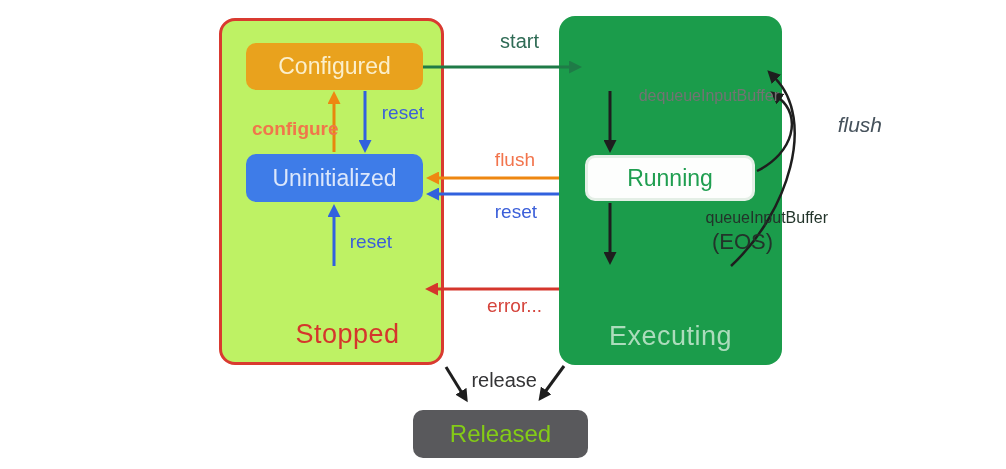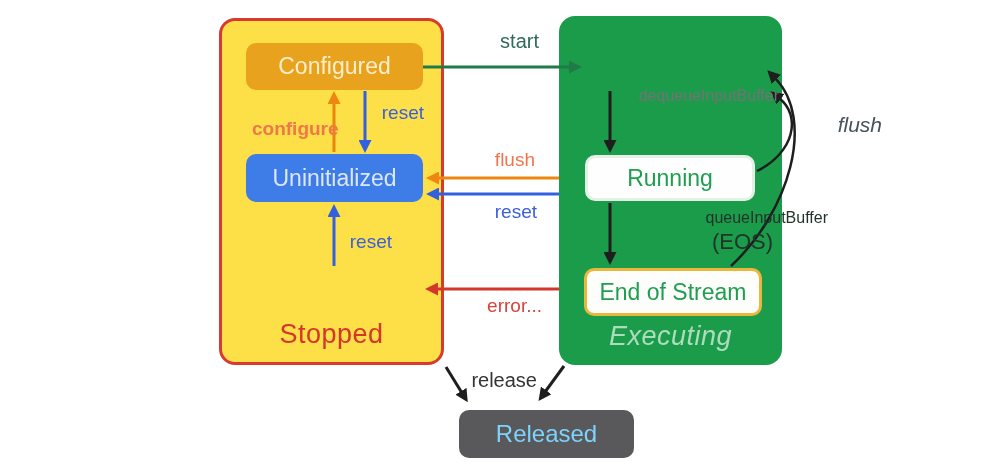--- a/index.html
+++ b/index.html
@@ -7,52 +7,52 @@
   .canvas {
     position:relative; width:1006px; height:469px;
     background:#ffffff; overflow:hidden;
     font-family:"Liberation Sans", sans-serif;
     font-weight:300;
   }
   
   .group { position:absolute; border-radius:16px; }
   .group-stopped {
     left:219px; top:18px; width:225px; height:347px;
-    background:#fde047; border:3px solid #D93A30;
+    background:#bef264; border:3px solid #D93A30;padding-left:16px;
   }
   .group-executing {
     left:559px; top:16px; width:223px; height:349px;
     background:#1B9C4B; border:none;
   }
   .group-label {
     position:absolute; width:100%; text-align:center;
     font-size:27px; letter-spacing:0.5px;
   }
   .group-stopped .group-label { bottom:12px; color:#D5362C; }
-  .group-executing .group-label { bottom:13px; color:#ACDCBC;font-style:italic; }
+  .group-executing .group-label { bottom:13px; color:#ACDCBC; }
 
   
   .state {
     position:absolute; display:flex; align-items:center; justify-content:center;
     border-radius:10px; font-size:23px;
   }
   .state-configured { left:246px; top:43px; width:177px; height:47px;
     background:#E9A21D; color:#FBEFCB; }
   .state-uninitialized { left:246px; top:154px; width:177px; height:48px;
     background:#3E7CE8; color:#DCE7FB; }
   .state-error { left:247px; top:267px; width:176px; height:48px;
     background:#CE2F27; color:#FEFEFE; }
   .state-flushed { left:584px; top:43px; width:176px; height:47px;
     background:#FCFCFA; border:3px solid #E0766C; color:#1F9E50; }
   .state-running { left:585px; top:155px; width:170px; height:46px;
     background:#FDFEFD; border:3px solid #E4EFE6; color:#1F9E50; }
   .state-eos { left:584px; top:268px; width:178px; height:48px;
     background:#FDFDFB; border:3px solid #E9B73B; color:#1F9E50; }
   .state-released { left:413px; top:410px; width:175px; height:48px;
-    background:#59595C; color:#7dd3fc; font-size:24px;margin-left:46px; }
+    background:#59595C; color:#84cc16; font-size:24px; }
 
   
   .arrows { position:absolute; left:0; top:0; width:1006px; height:469px; pointer-events:none; }
 
   
   .tlabel { position:absolute; font-size:19px; text-align:right; white-space:nowrap; }
   .lbl-start     { left:469px; top:30px;  width:70px;  color:#2F6B55; font-size:20px; }
   .lbl-reset-top { left:362px; top:102px; width:62px;  color:#3B5FD9; }
   .lbl-configure { left:252px; top:118px; width:82px;  color:#F0764B;font-weight:bold; }
   .lbl-stop      { left:465px; top:149px; width:70px;  color:#F2744C; }
@@ -74,21 +74,20 @@
     <div class="group-label">Stopped</div>
   </div>
 
   <div class="group group-executing">
     <div class="group-label">Executing</div>
   </div>
 
   <div class="state state-configured">Configured</div>
   <div class="state state-uninitialized">Uninitialized</div>
   <div class="state state-running">Running</div>
-  <div class="state state-eos">End of Stream</div>
   <div class="state state-released">Released</div>
 
   <svg class="arrows" viewBox="0 0 1006 469">
     <defs>
       <marker id="ah-green" markerUnits="userSpaceOnUse" markerWidth="14" markerHeight="13" refX="2" refY="6.5" orient="auto">
           <path d="M0,0 L13,6.5 L0,13 z" fill="#1F7B47"></path>
         </marker>
       <marker id="ah-blue" markerUnits="userSpaceOnUse" markerWidth="14" markerHeight="13" refX="2" refY="6.5" orient="auto">
           <path d="M0,0 L13,6.5 L0,13 z" fill="#3161DE"></path>
         </marker>

